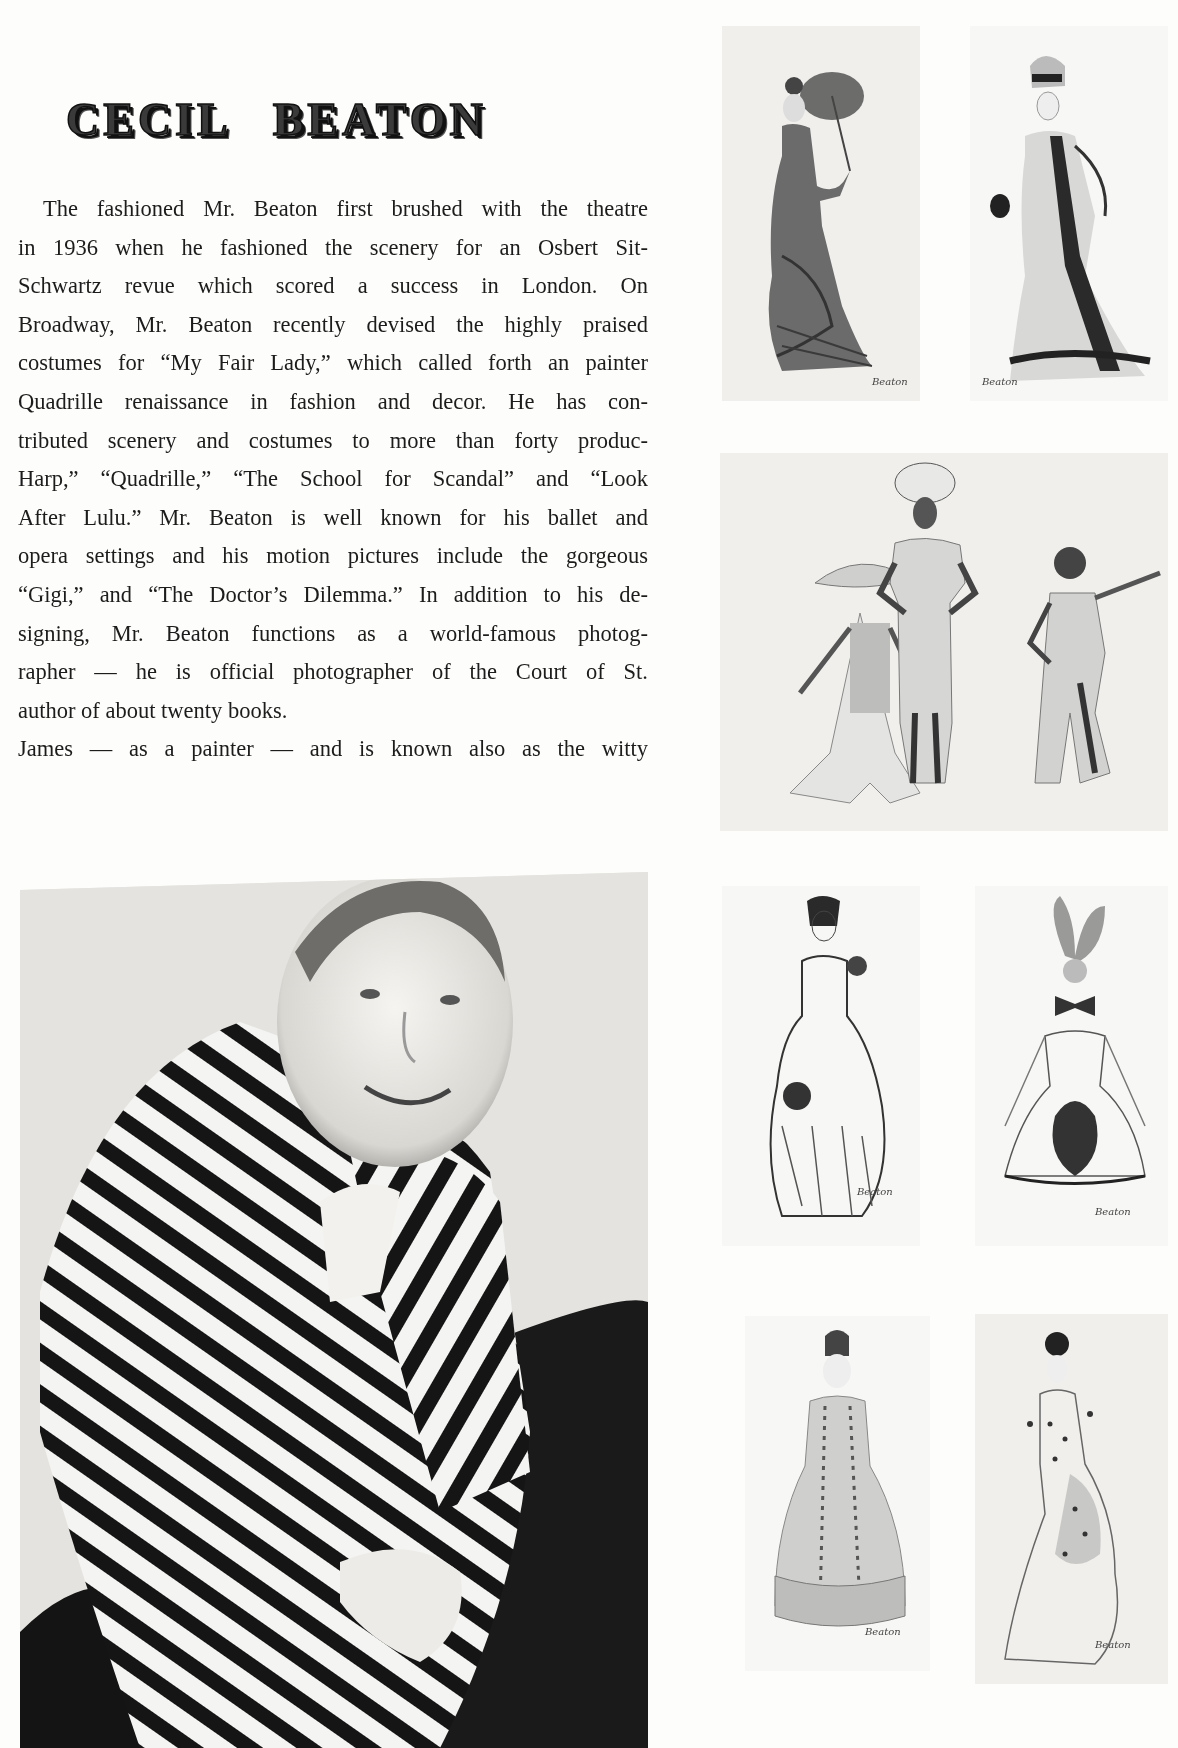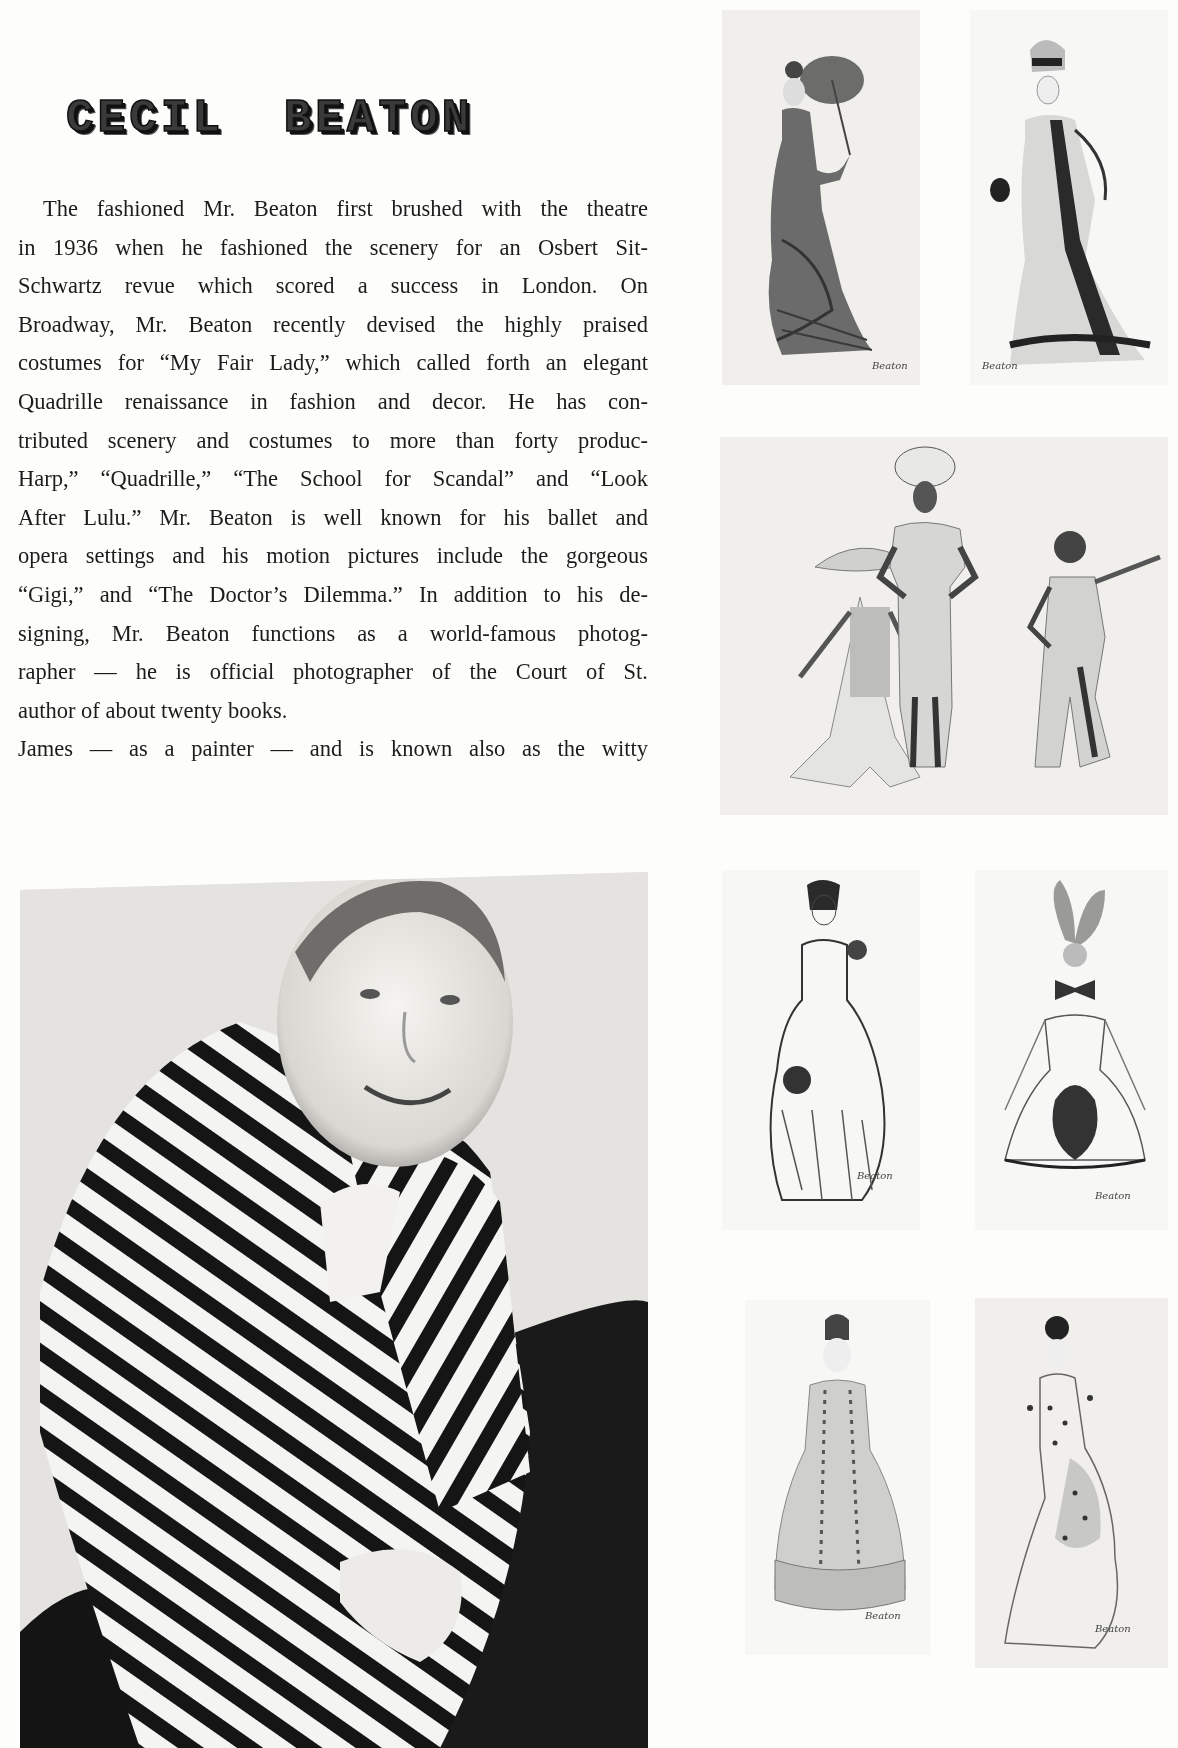--- a/index.html
+++ b/index.html
@@ -4,21 +4,21 @@
 <style>
   html, body { margin: 0; padding: 0; }
   body {
     width: 1178px; height: 1748px; position: relative; overflow: hidden;
     background: #fdfdfb;
     font-family: "Liberation Serif", "DejaVu Serif", serif;
     color: #1c1c1c;
   }
   .title {
     position: absolute; left: 66px; top: 62px; width: 560px; height: 60px;
-    font-family: Liberation Mono, monospace;
+    font-family: Liberation Serif, serif;
     font-weight: bold; font-size: 46px; letter-spacing: 4px;
     color: #3a3a3a;
     -webkit-text-stroke: 1.5px #111;
     text-shadow: 3px 3px 0 #111, 4px 4px 0 #555;
     white-space: nowrap;
     word-spacing: 28px;
   }
   .bio {
     position: absolute; left: 18px; top: 190px; width: 630px;
     font-size: 22.5px; line-height: 38.6px;
@@ -30,39 +30,40 @@
   .bio .line.last { text-align-last: left; }
 
   .photo {
     position: absolute; left: 20px; top: 872px; width: 628px; height: 876px;
     background: #e6e6e3; overflow: hidden;
     clip-path: polygon(0 18px, 100% 0, 100% 100%, 0 100%);
   }
   .drawing {
     position: absolute; overflow: hidden;
     background: #f0efec;
+    margin-top: 16px;
   }
   .drawing.light { background: #f7f7f5; }
   .drawing svg, .photo svg { width: 100%; height: 100%; display: block; }
   .sig {
     position: absolute; font-family: "DejaVu Serif", serif; font-style: italic;
     font-size: 10px; color: #444;
   }
 </style>
 </head>
 <body>
 
 <h1 class="title">CECIL BEATON</h1>
 
 <p class="bio">
   <span class="line first">The fashioned Mr. Beaton first brushed with the theatre</span>
   <span class="line">in 1936 when he fashioned the scenery for an Osbert Sit-</span>
   <span class="line">Schwartz revue which scored a success in London. On</span>
   <span class="line">Broadway, Mr. Beaton recently devised the highly praised</span>
-  <span class="line">costumes for “My Fair Lady,” which called forth an elegant</span>
+  <span class="line">costumes for “My Fair Lady,” which called forth an painter</span>
   <span class="line">Quadrille renaissance in fashion and decor. He has con-</span>
   <span class="line">tributed scenery and costumes to more than forty produc-</span>
   <span class="line">Harp,” “Quadrille,” “The School for Scandal” and “Look</span>
   <span class="line">After Lulu.” Mr. Beaton is well known for his ballet and</span>
   <span class="line">opera settings and his motion pictures include the gorgeous</span>
   <span class="line">“Gigi,” and “The Doctor’s Dilemma.” In addition to his de-</span>
   <span class="line">signing, Mr. Beaton functions as a world-famous photog-</span>
   <span class="line">rapher — he is official photographer of the Court of St.</span>
   <span class="line last">author of about twenty books.</span>
   <span class="line">James — as a painter — and is known also as the witty</span>

